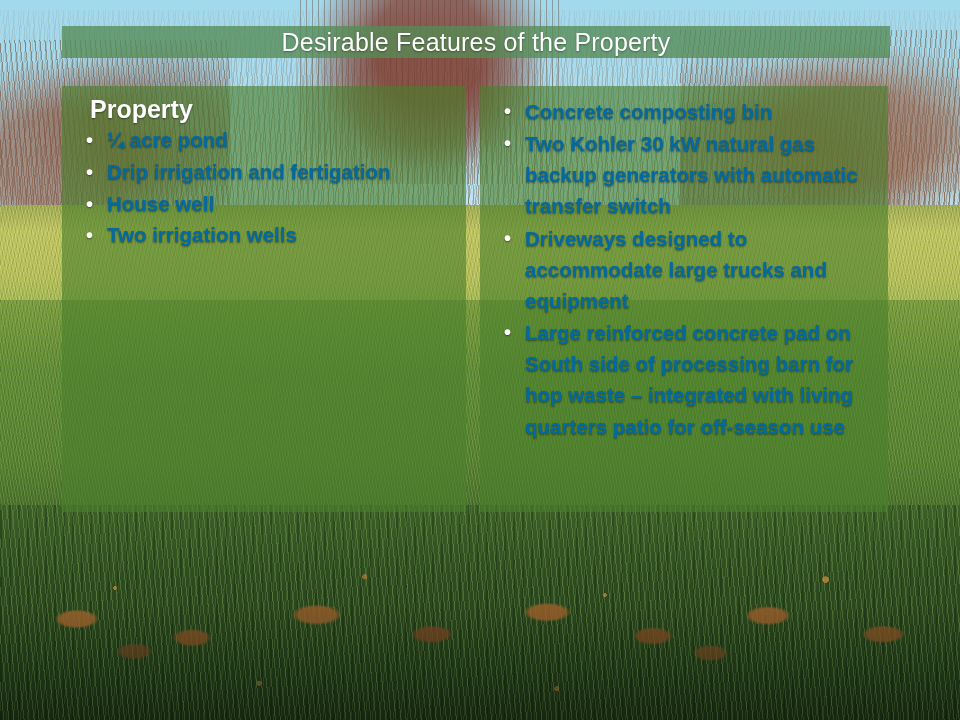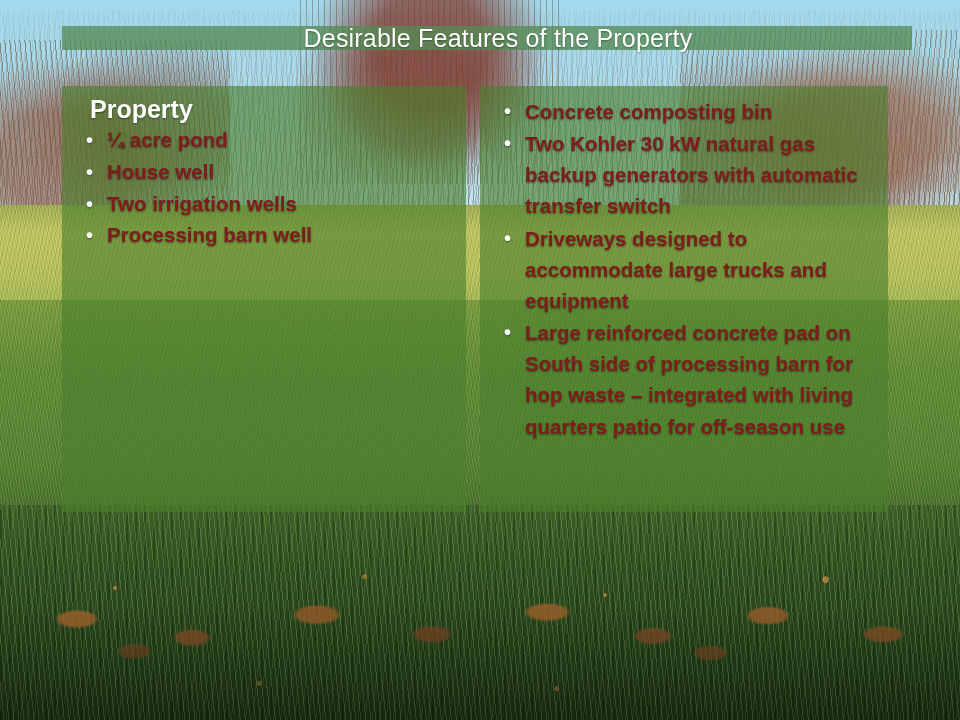--- a/index.html
+++ b/index.html
@@ -113,23 +113,23 @@
       radial-gradient(circle 4px at 58% 92%, rgba(186,124,60,.6) 0 60%, rgba(0,0,0,0) 70%);
   }
   
   .bottom-shade{
     position:absolute;left:0;bottom:0;width:960px;height:120px;
     background:linear-gradient(rgba(0,0,0,0) 0%, rgba(0,0,0,.30) 100%);
   }
 
   
   .title-bar{
-    position:absolute;left:62px;top:26px;width:828px;height:24px;
+    position:absolute;left:62px;top:26px;width:828px;height:32px;
     background:rgba(86,140,86,.78);
-    display:flex;align-items:center;justify-content:center;padding-left:22px;
+    display:flex;align-items:center;justify-content:center;
   }
   .title-text{
     color:#ffffff;font-size:25px;font-weight:400;letter-spacing:.2px;
     text-shadow:0 1px 2px rgba(0,0,0,.35);
     white-space:nowrap;
   }
 
   
   .panel{
     position:absolute;top:86px;height:426px;
@@ -143,21 +143,21 @@
 
   .panel-heading{
     color:#ffffff;font-size:25px;font-weight:700;
     line-height:1.08;margin:0 0 2px 8px;
     text-shadow:0 1px 2px rgba(0,0,0,.45);
   }
 
   ul.bullets{list-style:none;margin:0;padding:0;}
   ul.bullets li{
     position:relative;
-    color:#7f1d1d;
+    color:#0369a1;
     font-size:20.5px;
     font-weight:700;
     line-height:1.50;
     padding-left:25px;
     margin:0 0 1px 0;
     text-shadow:0 1px 2px rgba(0,0,0,.45);
   }
   ul.bullets li::before{
     content:"\2022";
     position:absolute;left:4px;top:0;
@@ -190,23 +190,23 @@
   </div>
 
   <div class="title-bar">
     <div class="title-text">Desirable Features of the Property</div>
   </div>
 
   <div class="panel panel-left">
     <div class="panel-heading">Property</div>
     <ul class="bullets">
       <li>¼ acre pond</li>
+      <li>Drip irrigation and fertigation</li>
       <li>House well</li>
       <li>Two irrigation wells</li>
-      <li>Processing barn well</li>
     </ul>
   </div>
 
   <div class="panel panel-right">
     <ul class="bullets">
       <li>Concrete composting bin</li>
       <li>Two Kohler 30 kW natural  gas backup generators with automatic transfer switch</li>
       <li>Driveways designed  to accommodate  large trucks and equipment</li>
       <li>Large reinforced concrete pad  on South side of processing  barn for hop waste – integrated with living quarters patio for off-season use</li>
     </ul>

